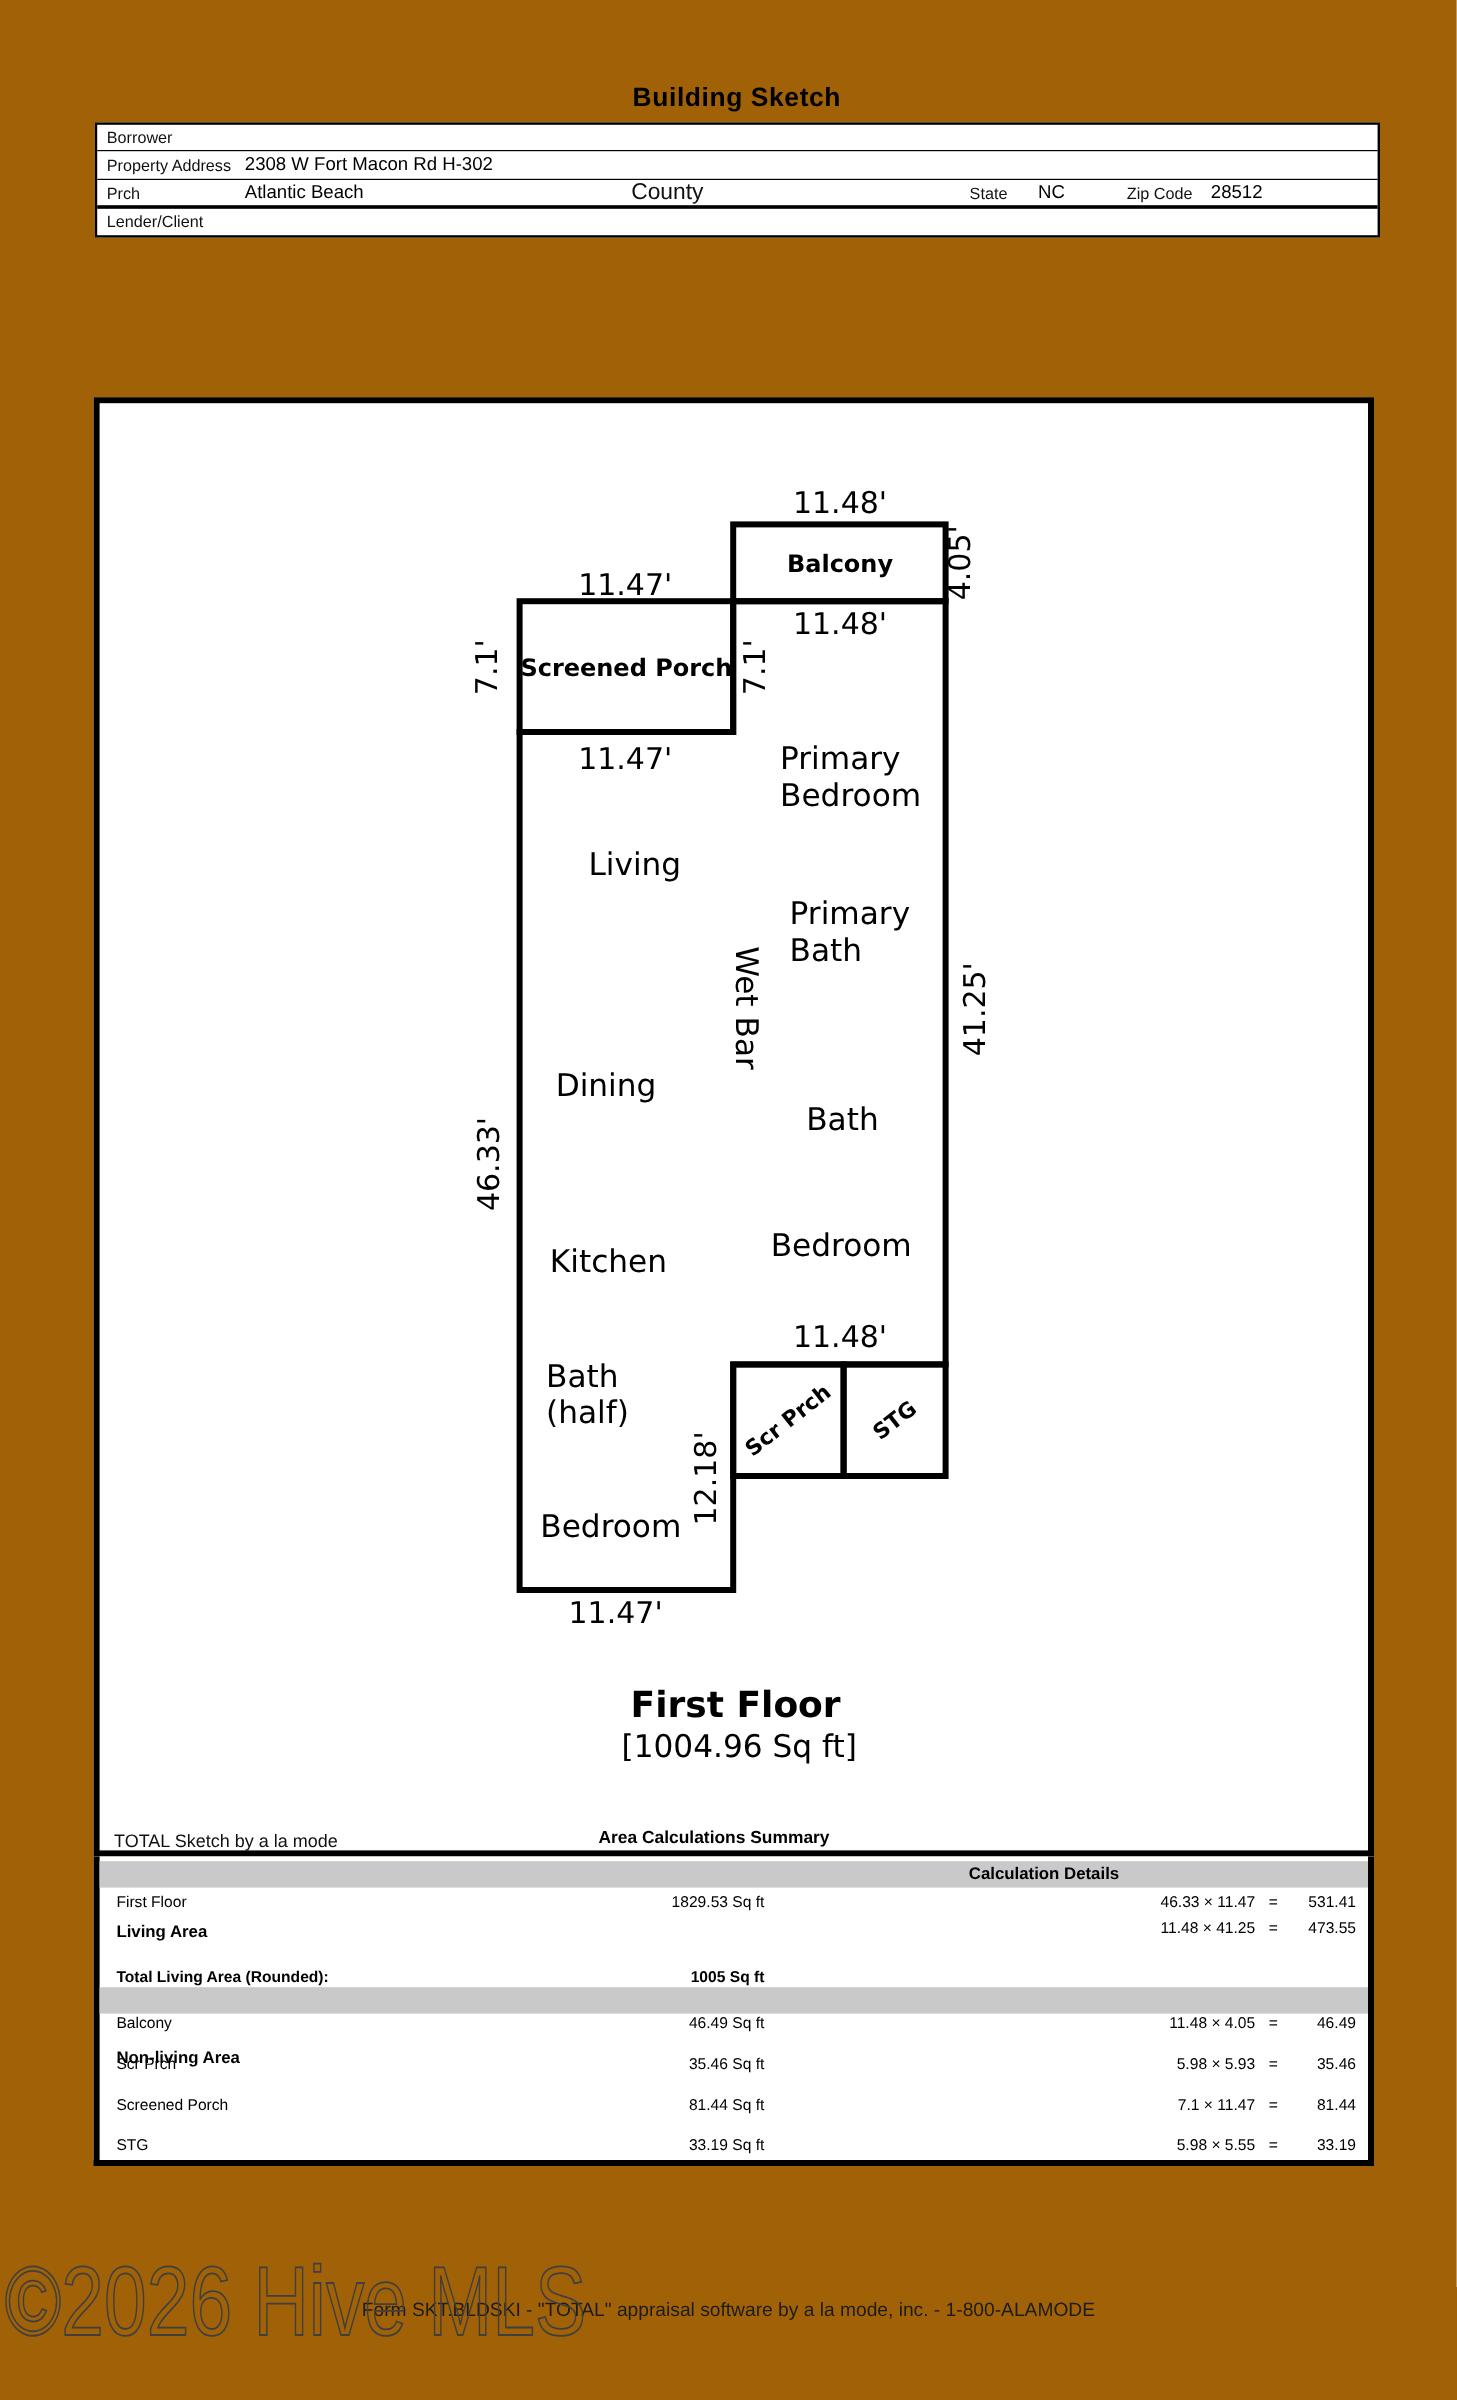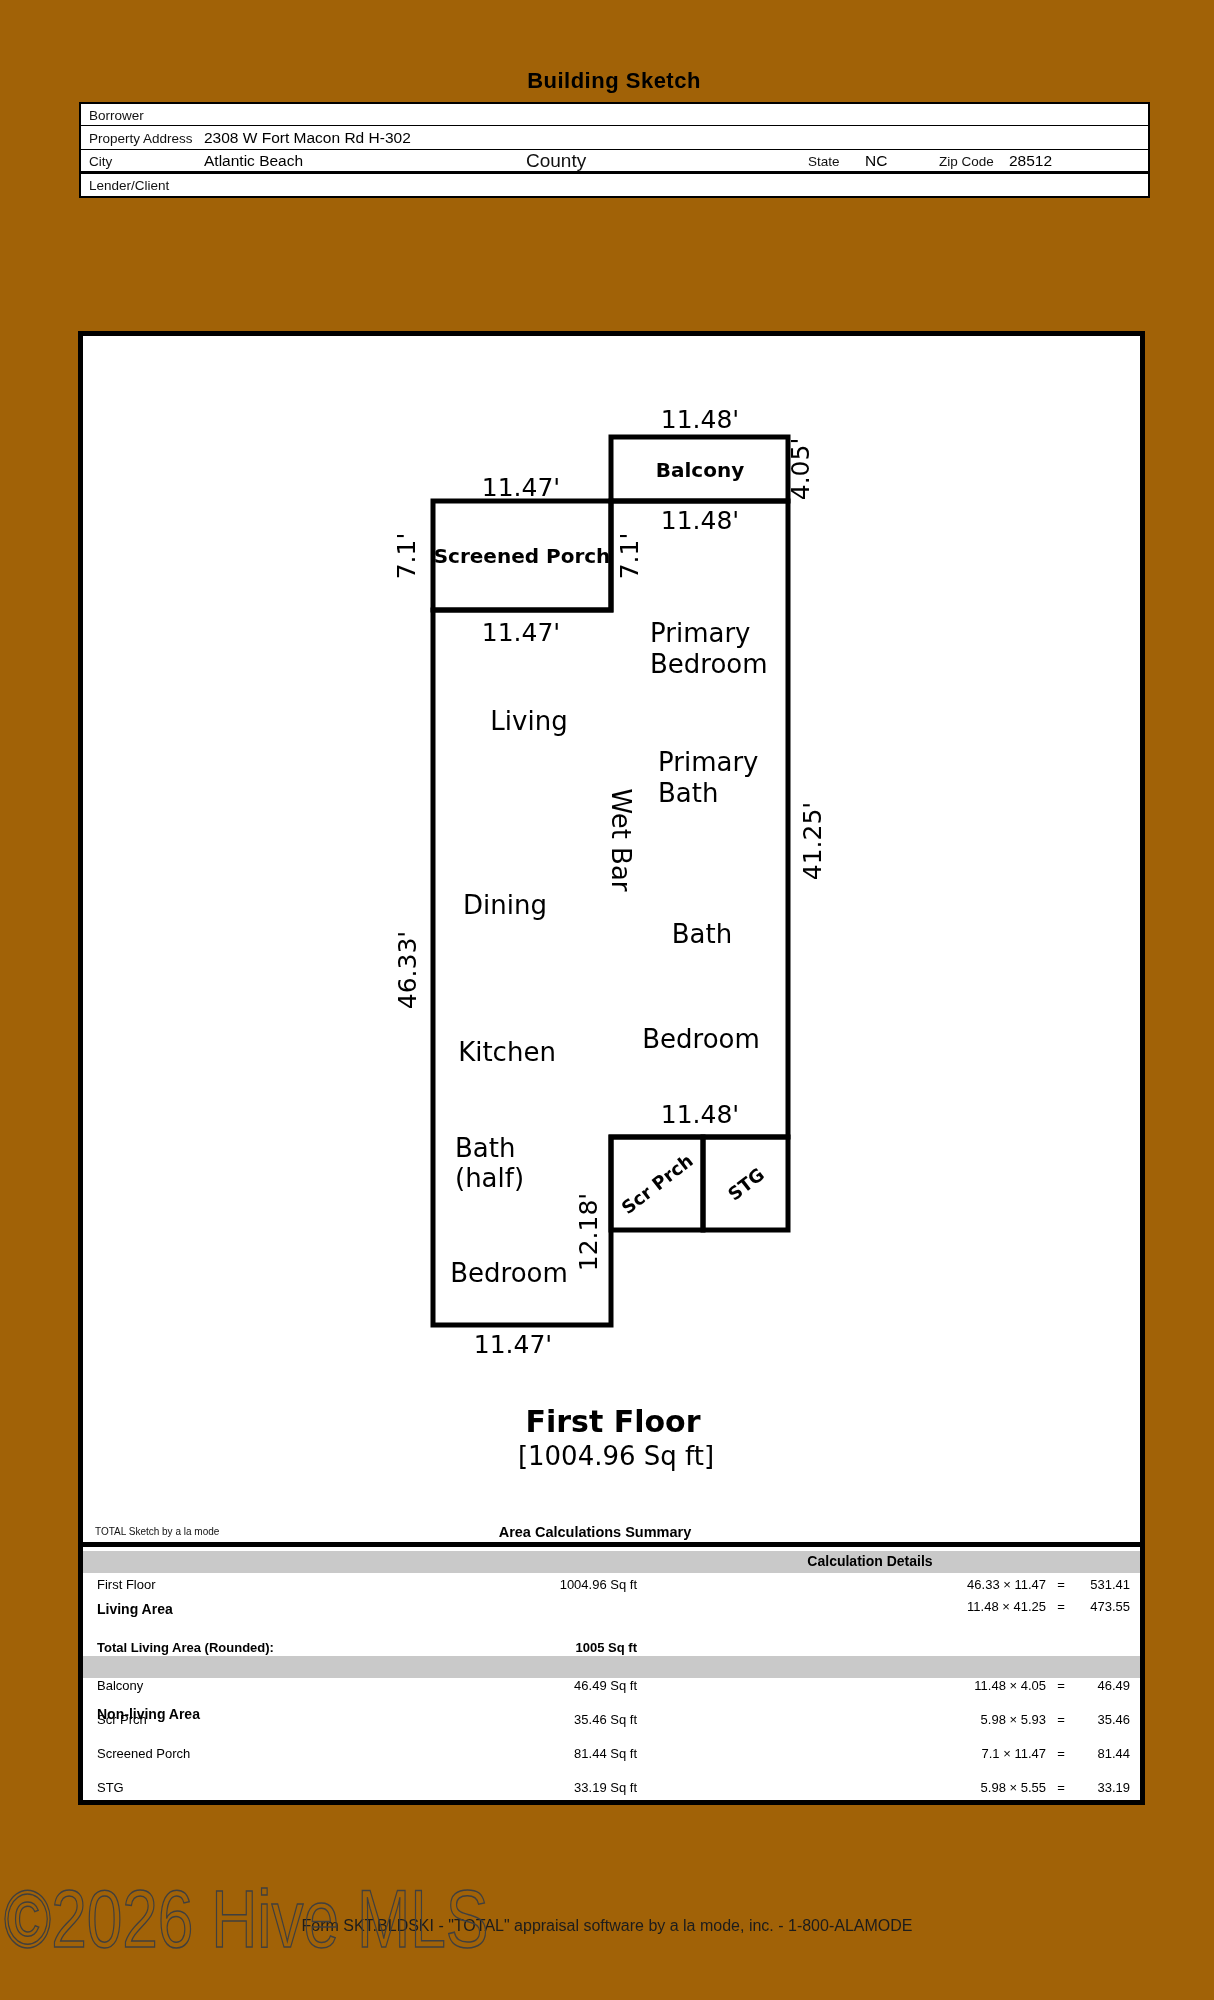--- a/index.html
+++ b/index.html
@@ -22,21 +22,21 @@
 
   
   #plan-box{left:78px;top:331px;width:1067px;height:1216px;border:5px solid #000;box-sizing:border-box;background:#fff;}
   #plan-svg{left:0;top:0;width:1214px;height:2000px;pointer-events:none;}
   .dim-label{position:absolute;font-family:"DejaVu Sans",sans-serif;font-size:25px;color:#000;white-space:nowrap;}
   .room-label{position:absolute;font-family:"DejaVu Sans",sans-serif;font-size:26px;color:#000;white-space:nowrap;}
   #floor-title{font-family:"DejaVu Sans",sans-serif;font-size:30px;font-weight:bold;white-space:nowrap;}
   #floor-area{font-family:"DejaVu Sans",sans-serif;font-size:26px;white-space:nowrap;}
 
   
-  #app-label{left:95px;top:1526px;font-size:10px;color:#111;text-align:right;}
+  #app-label{left:95px;top:1526px;font-size:15px;color:#111;text-align:right;}
   #summary-title{left:395px;top:1524px;width:400px;text-align:center;font-size:14.5px;font-weight:bold;}
 
   
   #calc-table{left:78px;top:1547px;width:1067px;height:258px;border:5px solid #000;border-top:none;
               box-sizing:border-box;background:#fff;}
   .band{position:absolute;left:0;width:100%;height:22px;background:#c9c9c9;}
   .band-label{position:absolute;left:14px;top:2px;font-size:14px;font-weight:bold;margin-top:48px;}
   .band-label2{position:absolute;left:687px;width:200px;top:2px;text-align:center;font-size:14px;font-weight:bold;}
   .c-row{position:absolute;left:0;width:100%;height:20px;}
   .c-name{position:absolute;left:14px;top:0;font-size:13px;}
@@ -62,21 +62,21 @@
 
   <div class="abs" id="header-table">
     <div class="h-row" style="height:22px">
       <span class="h-label">Borrower</span>
     </div>
     <div class="h-row" style="height:24px">
       <span class="h-label">Property Address</span>
       <span class="h-val" style="left:123px">2308 W Fort Macon Rd H-302</span>
     </div>
     <div class="h-row thick" style="height:24px">
-      <span class="h-label">City</span>
+      <span class="h-label">Prch</span>
       <span class="h-val" style="left:123px">Atlantic Beach</span>
       <span class="h-val" style="left:445px;font-size:19px;color:#111">County</span>
       <span class="h-val" style="left:727px;font-size:13.5px;color:#111">State</span>
       <span class="h-val" style="left:784px">NC</span>
       <span class="h-val" style="left:858px;font-size:13.5px;color:#111">Zip Code</span>
       <span class="h-val" style="left:928px">28512</span>
     </div>
     <div class="h-row" style="height:22px">
       <span class="h-label">Lender/Client</span>
     </div>
@@ -131,21 +131,21 @@
   <div class="abs" id="summary-title">Area Calculations Summary</div>
 
   <div class="abs" id="calc-table">
     <div class="band" style="top:4px">
       <span class="band-label">Living Area</span>
       <span class="band-label2">Calculation Details</span>
     </div>
     <div id="living-rows">
         <div class="c-row" style="top: 30px;">
           <span class="c-name">First Floor</span>
-          <span class="c-val">1004.96 Sq ft</span>
+          <span class="c-val">1829.53 Sq ft</span>
           <span class="c-calc" style="top: 0px;">
             <span class="expr">46.33 × 11.47</span>
             <span class="eq">=</span>
             <span class="res">531.41</span>
           </span>
           <span class="c-calc" style="top: 22px;">
             <span class="expr">11.48 × 41.25</span>
             <span class="eq">=</span>
             <span class="res">473.55</span>
           </span>

